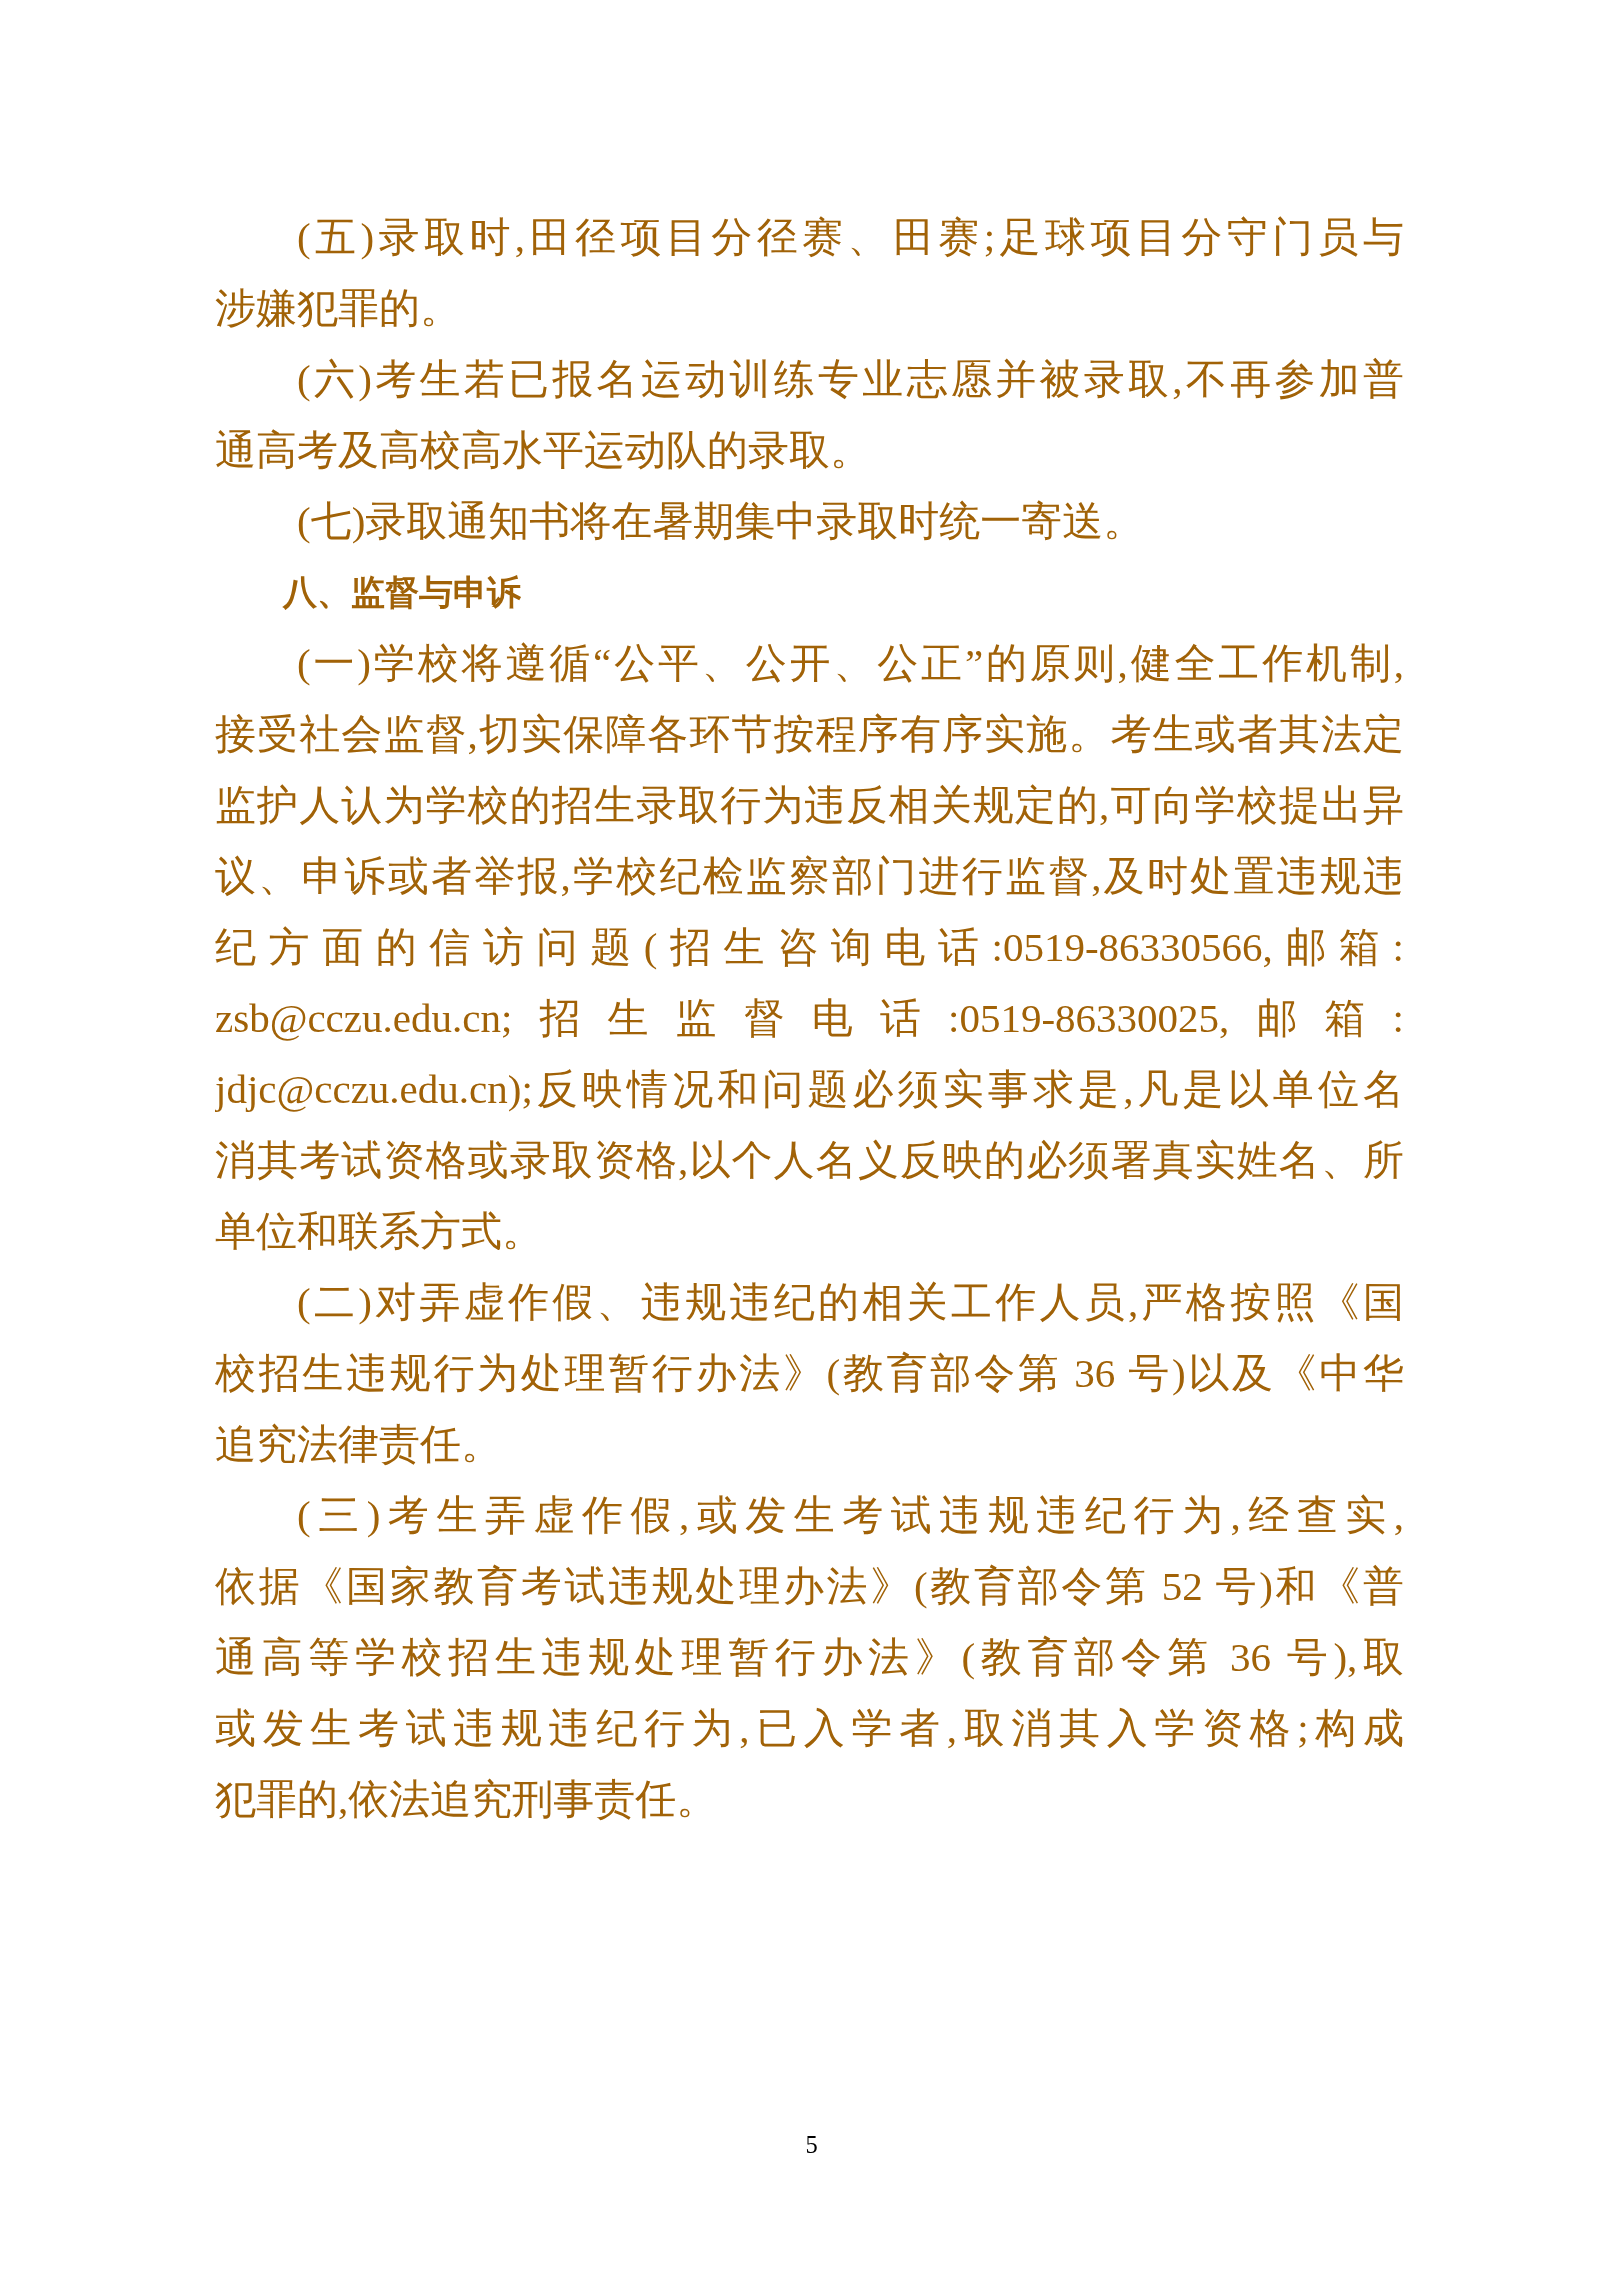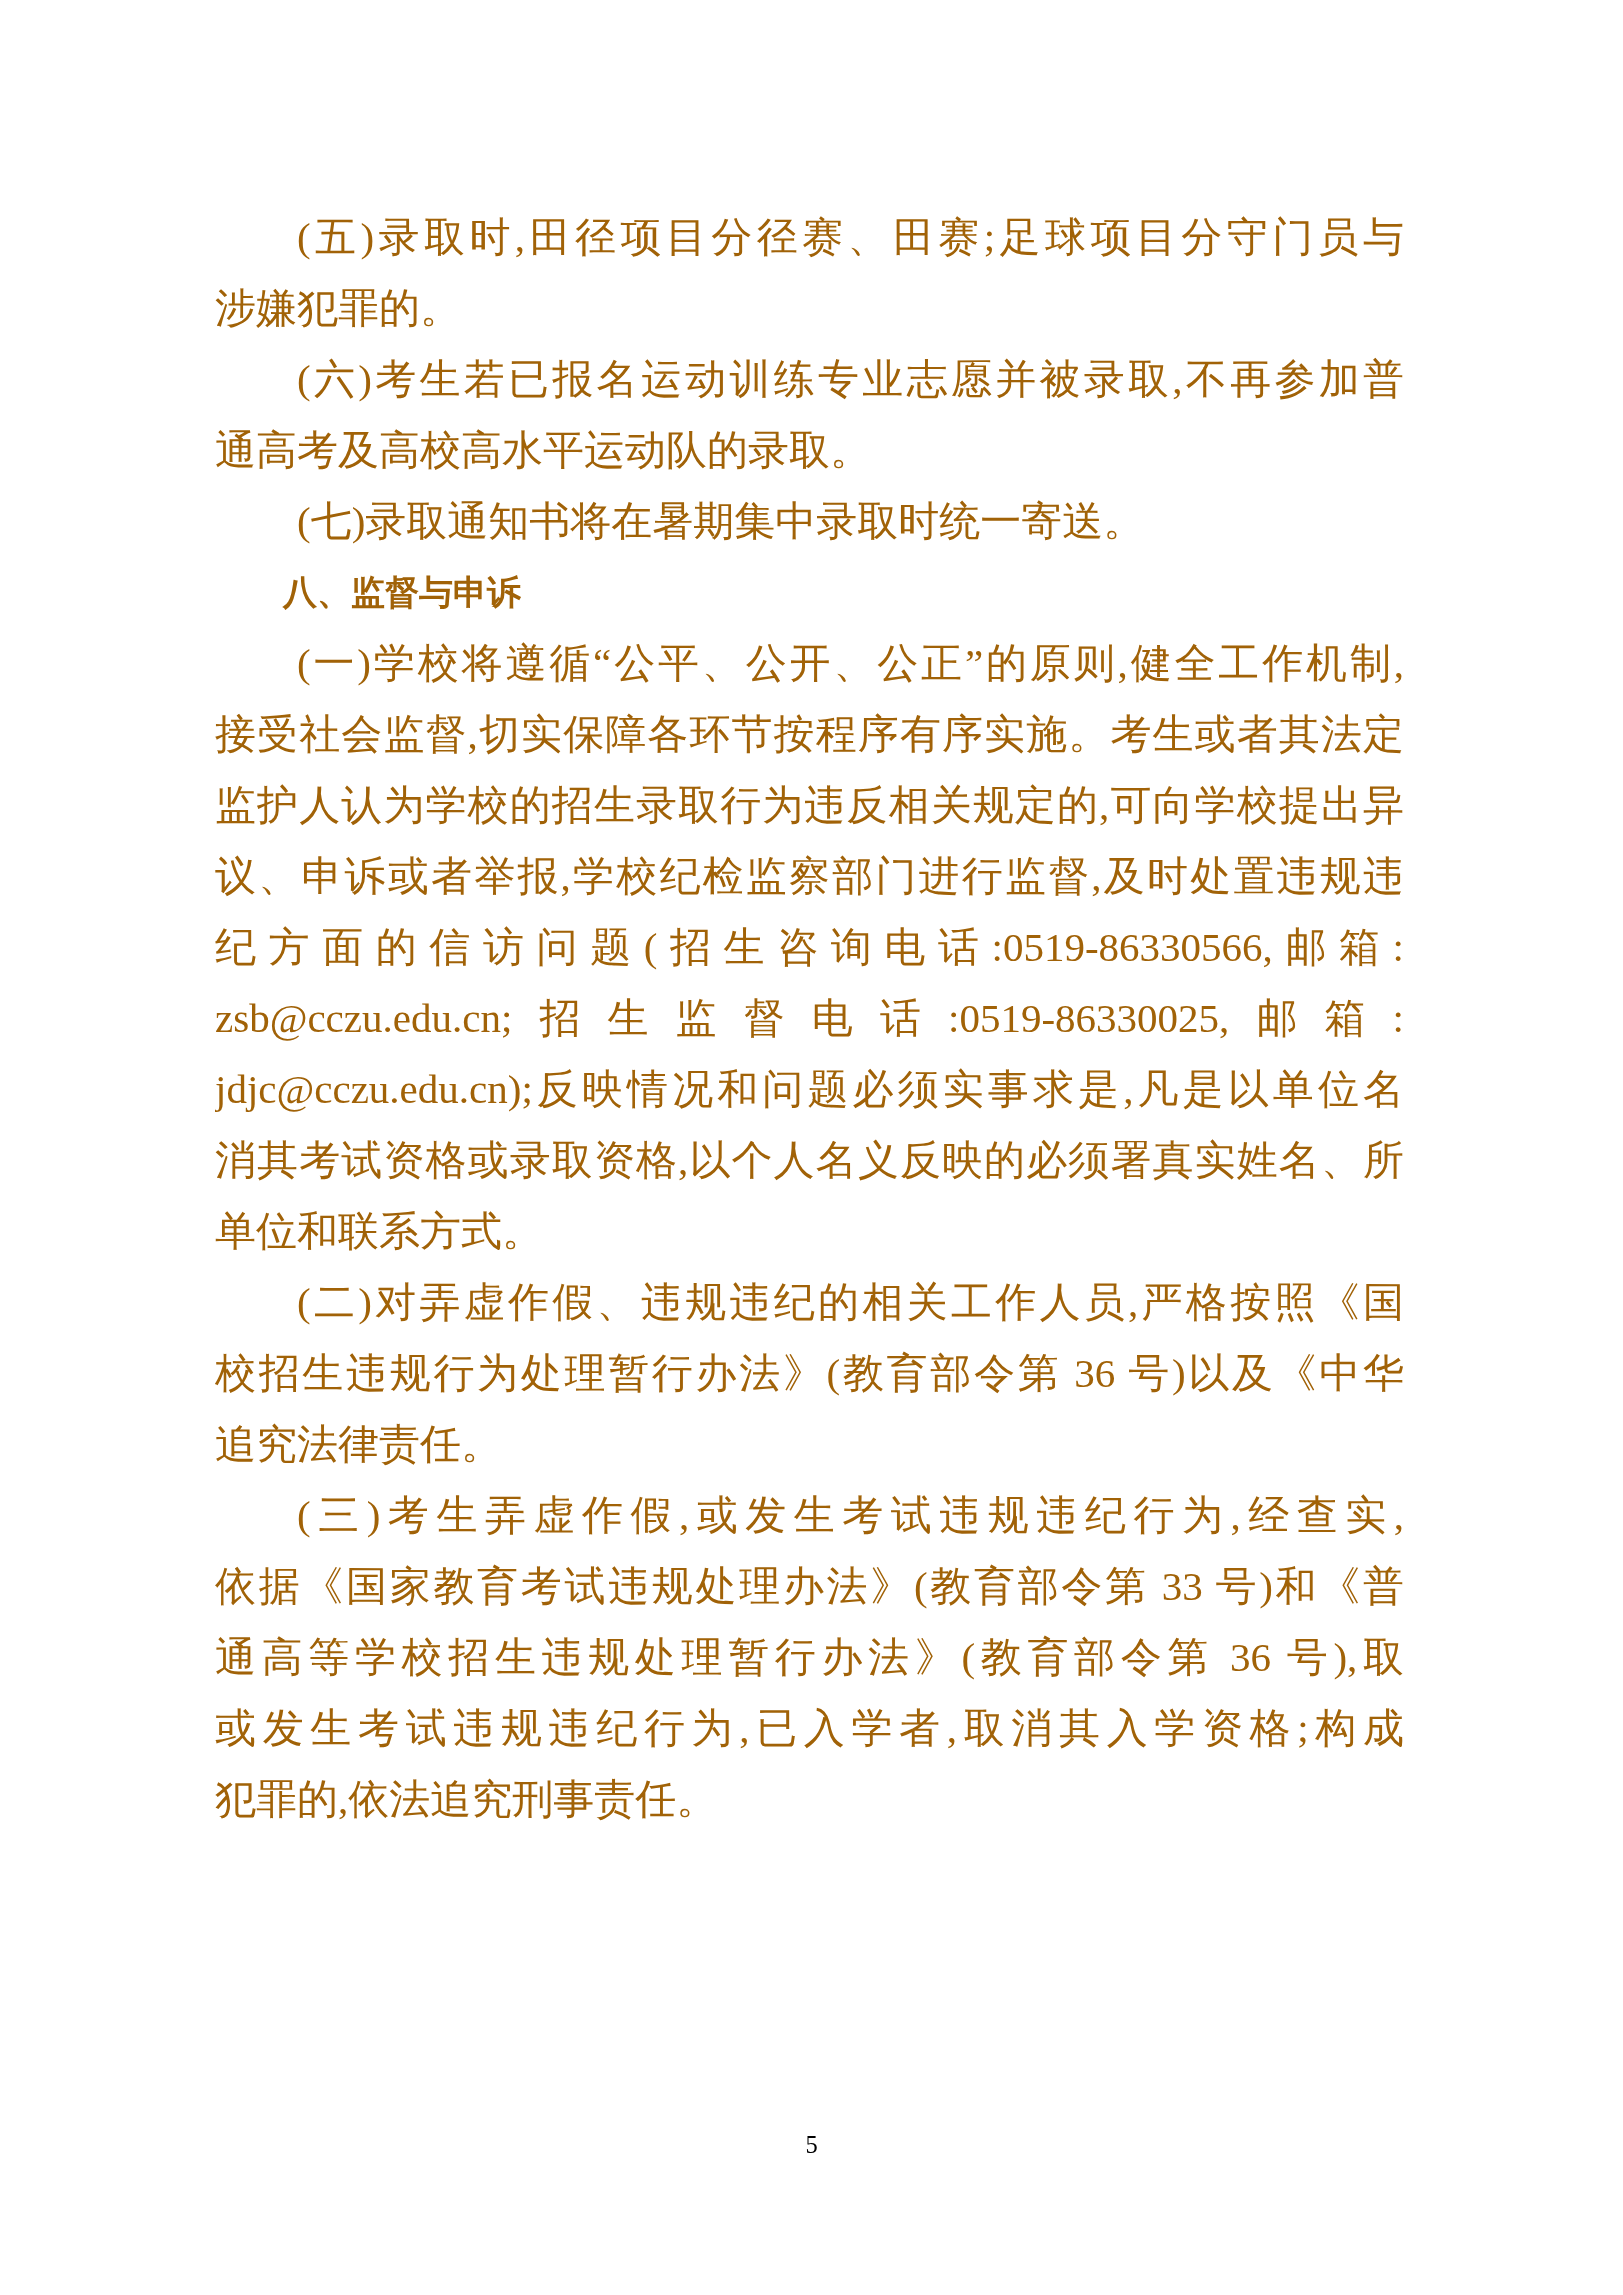--- a/index.html
+++ b/index.html
@@ -73,20 +73,20 @@
     <div class="line justify">议、申诉或者举报,学校纪检监察部门进行监督,及时处置违规违</div>
     <div class="line justify">纪方面的信访问题(招生咨询电话:0519-86330566,邮箱:</div>
     <div class="line justify">zsb@cczu.edu.cn;招生监督电话:0519-86330025,邮箱:</div>
     <div class="line justify">jdjc@cczu.edu.cn);反映情况和问题必须实事求是,凡是以单位名</div>
     <div class="line justify">消其考试资格或录取资格,以个人名义反映的必须署真实姓名、所在</div>
     <div class="line">单位和联系方式。</div>
     <div class="line indent justify">(二)对弄虚作假、违规违纪的相关工作人员,严格按照《国</div>
     <div class="line justify">校招生违规行为处理暂行办法》(教育部令第 36 号)以及《中华</div>
     <div class="line">追究法律责任。</div>
     <div class="line indent justify">(三)考生弄虚作假,或发生考试违规违纪行为,经查实,</div>
-    <div class="line justify">依据《国家教育考试违规处理办法》(教育部令第 33 号)和《普</div>
+    <div class="line justify">依据《国家教育考试违规处理办法》(教育部令第 52 号)和《普</div>
     <div class="line justify">通高等学校招生违规处理暂行办法》(教育部令第 36 号),取</div>
     <div class="line justify">或发生考试违规违纪行为,已入学者,取消其入学资格;构成</div>
     <div class="line">犯罪的,依法追究刑事责任。</div>
   </div>
   <div class="page-number">5</div>
 </div>
 
 
 </body></html>

